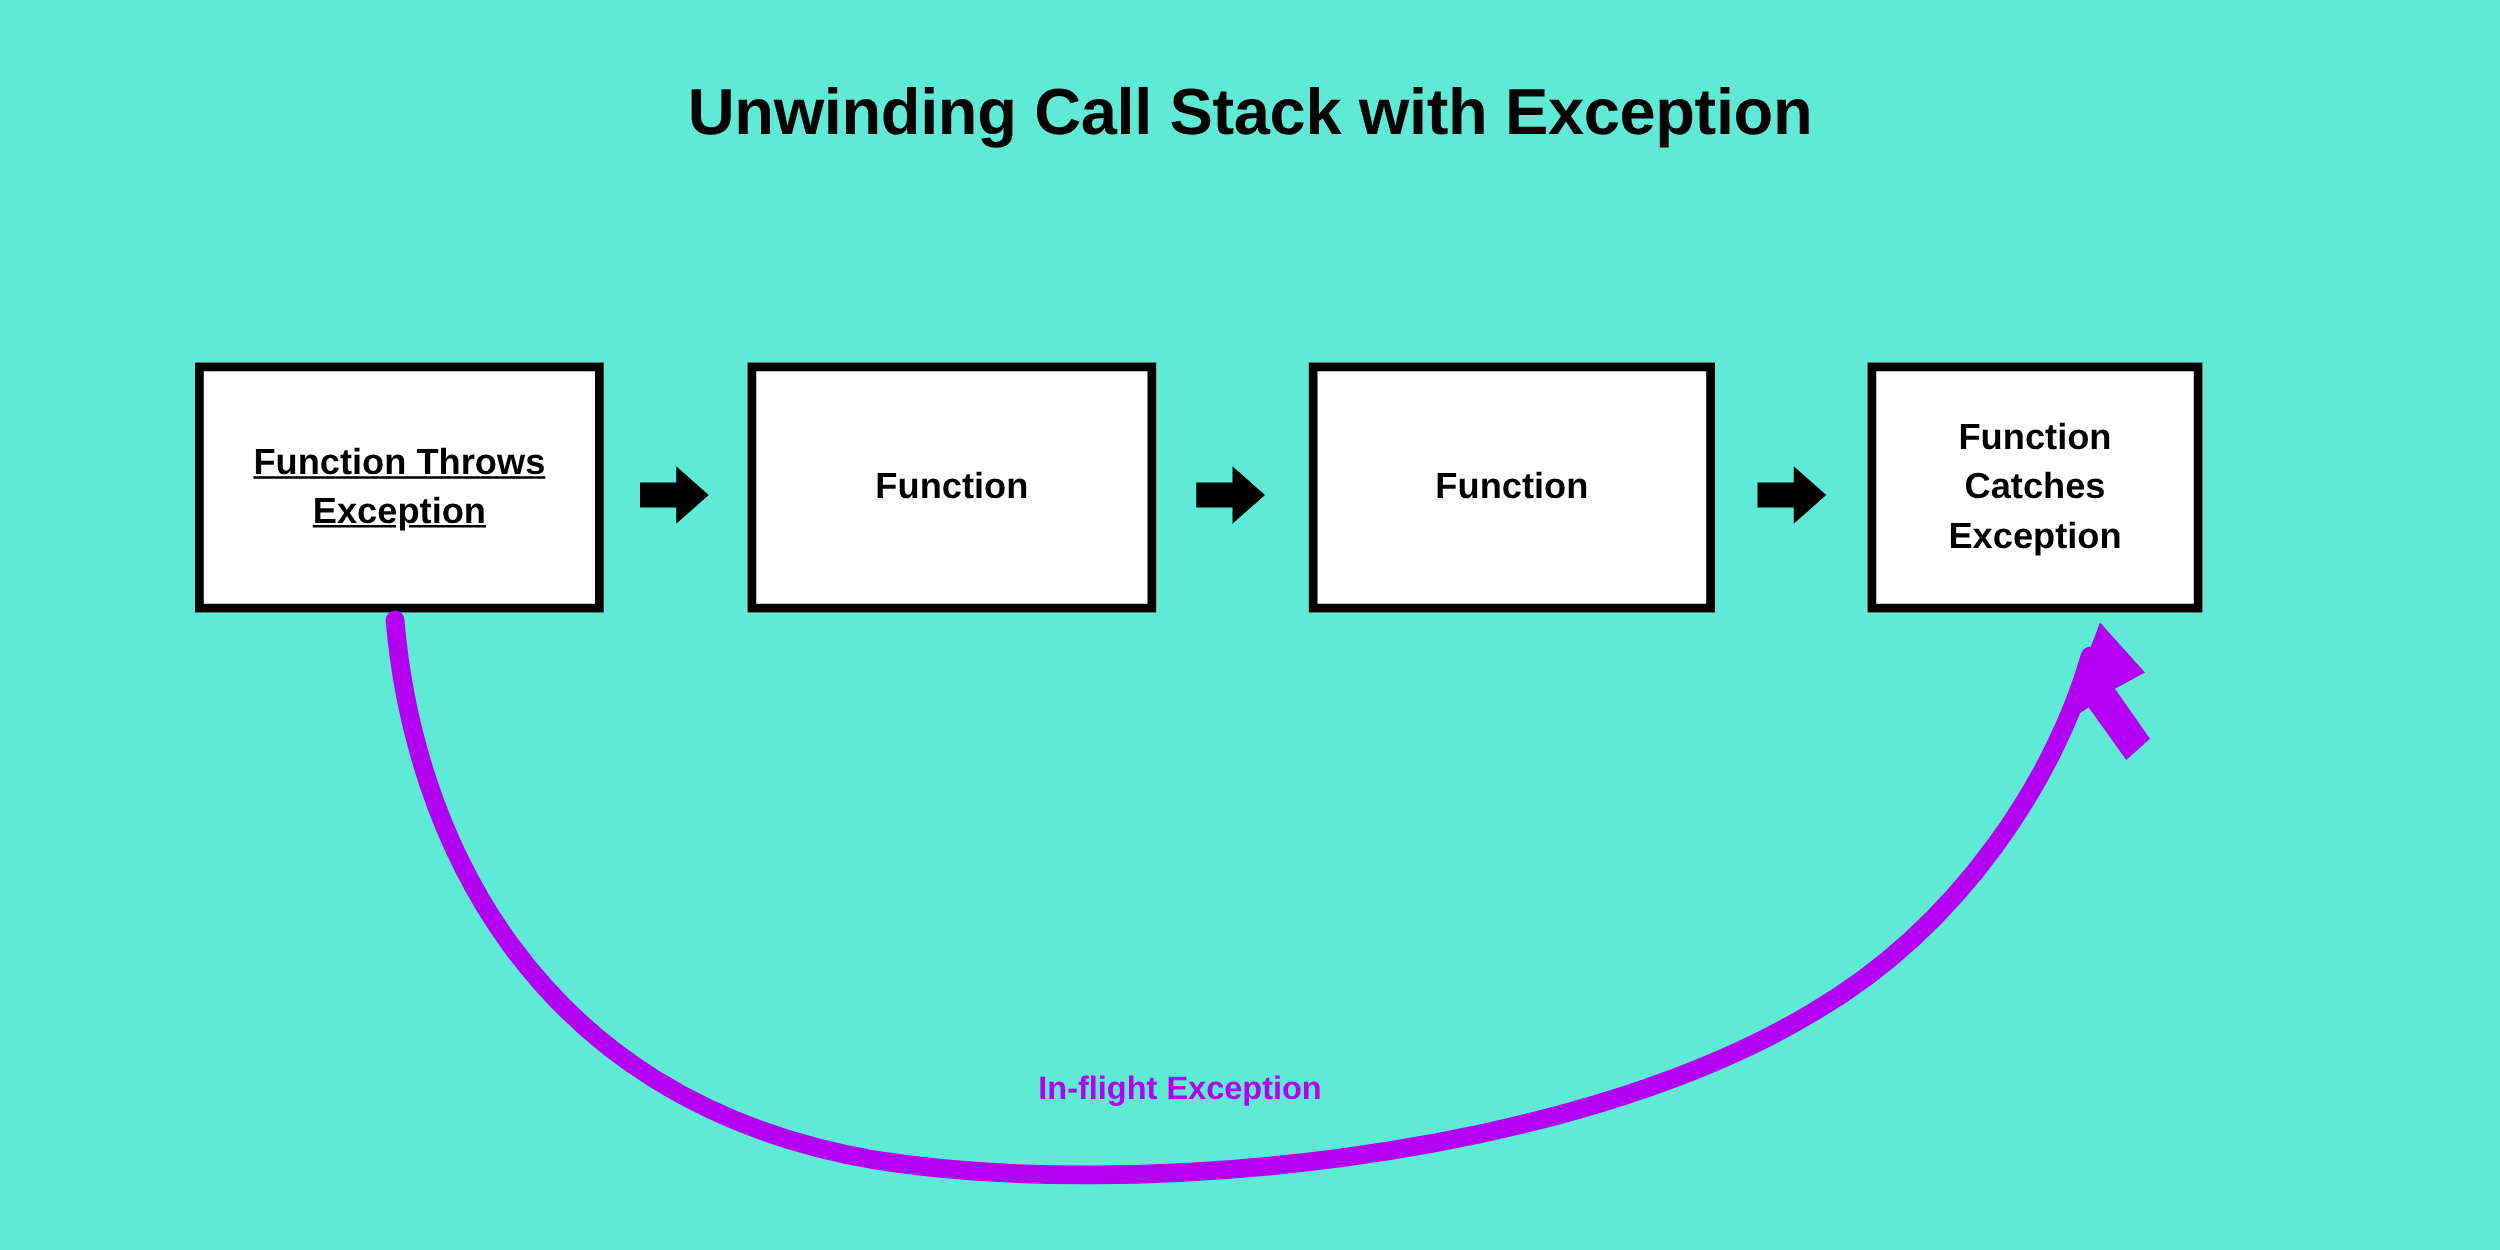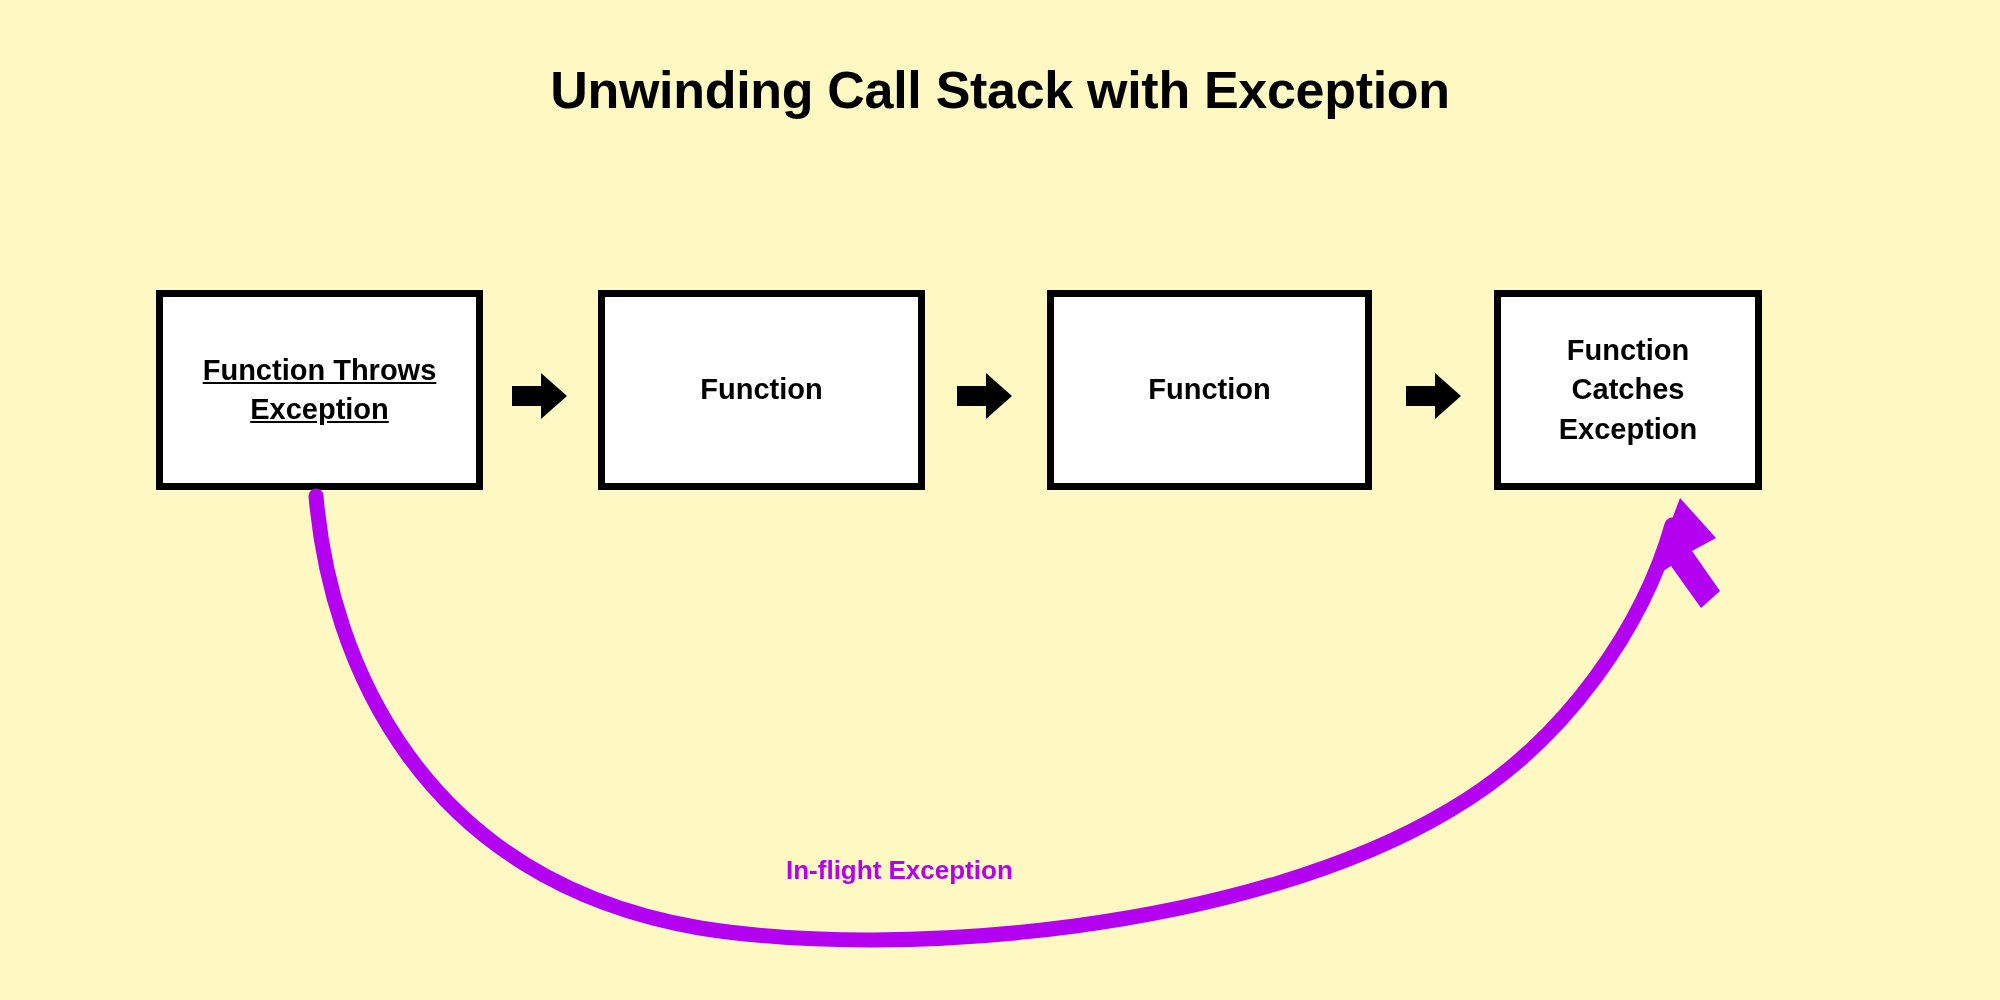--- a/index.html
+++ b/index.html
@@ -11,21 +11,21 @@
     width: 2000px;
     height: 1000px;
     overflow: hidden;
     font-family: "Liberation Sans", "DejaVu Sans", sans-serif;
   }
 
   #canvas {
     position: relative;
     width: 2000px;
     height: 1000px;
-    background: #fef9c3;
+    background: #5eead4;
   }
 
   
   #diagram-title {
     position: absolute;
     left: 0;
     top: 62px;
     width: 2000px;
     text-align: center;
     font-size: 52px;
@@ -79,23 +79,24 @@
     position: absolute;
     left: 0;
     top: 0;
     width: 2000px;
     height: 1000px;
     pointer-events: none;
   }
 
   #exception-label {
     position: absolute;
-    left: 786px;
+    left: 744px;
     top: 855px;
     width: 400px;
+    text-align: center;
     font-size: 26px;
     font-weight: bold;
     color: #b400f0;
     white-space: nowrap;
   }
 </style>
 </head>
 <body>
 
 <div id="canvas">

